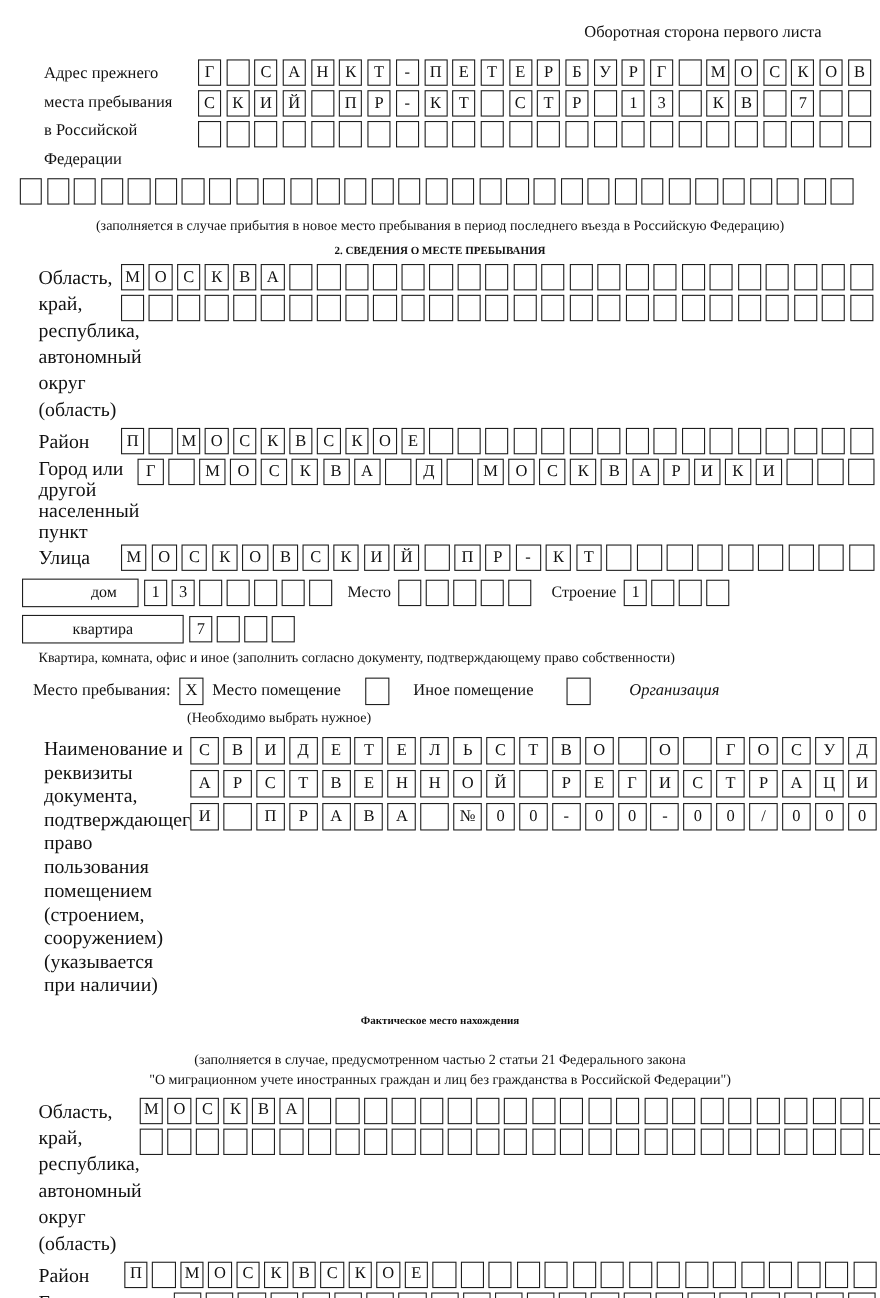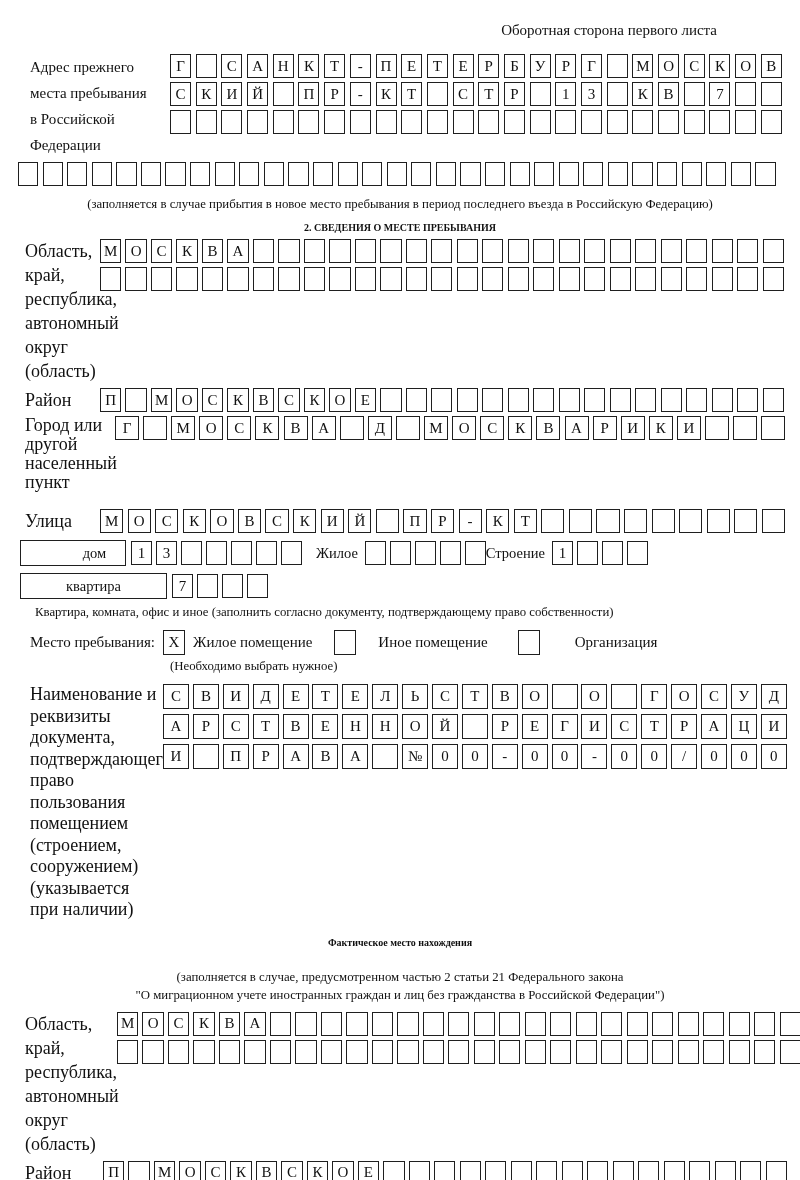--- a/index.html
+++ b/index.html
@@ -1,19 +1,19 @@
 <!DOCTYPE html>
 <html><head>
 <meta charset="utf-8">
 <style>
   html,body{margin:0;padding:0;background:#fff;}
   .page{width:800px;height:1180px;position:relative;background:#fff;color:#111;
         font-family:"Liberation Serif",serif;overflow:hidden;}
-  .top-note{padding:22px 83px 0 0;text-align:right;font-size:15px;}
-  .flexblock{display:flex;align-items:flex-start;}
+  .top-note{padding:22px 53px 0 0;text-align:right;font-size:15px;}
+  .flexblock{display:flex;align-items:flex-start;padding-left:10px;}
   .label{font-size:15px;line-height:26px;white-space:pre-line;}
   .label.small{font-size:18px;line-height:24px;}
   .rowscol{display:flex;flex-direction:column;gap:4px;}
   .boxrow{display:inline-flex;gap:var(--gap,4px);}
   .cell{box-sizing:border-box;flex:0 0 auto;width:var(--cw,21px);height:var(--ch,24px);
         border:1.6px solid #1f1f1f;display:flex;align-items:center;justify-content:center;
         font-size:15px;line-height:1;background:#fff;}
   .r24{--cw:21px;--gap:4.7px}
   .r31{--cw:20.2px;--gap:4.4px}
   .r27{--cw:21.2px;--gap:4.3px}
@@ -293,21 +293,21 @@
         <span class="cell">И</span>
         <span class="cell">К</span>
         <span class="cell">И</span>
         <span class="cell"></span>
         <span class="cell"></span>
         <span class="cell"></span>
       </div>
   </div>
 
   
-  <div class="flexblock" style="margin-top:17px;">
+  <div class="flexblock" style="margin-top:2px;">
     <div class="label small" style="box-sizing:border-box;width:100px;padding-left:25px;">Улица</div>
     <div class="boxrow r25">
         <span class="cell">М</span>
         <span class="cell">О</span>
         <span class="cell">С</span>
         <span class="cell">К</span>
         <span class="cell">О</span>
         <span class="cell">В</span>
         <span class="cell">С</span>
         <span class="cell">К</span>
@@ -336,29 +336,29 @@
     <span class="widebox" style="width:106px;padding-left:43px;">дом</span>
     <span class="boxrow sub" style="margin-left:5px;">
         <span class="cell">1</span>
         <span class="cell">3</span>
         <span class="cell"></span>
         <span class="cell"></span>
         <span class="cell"></span>
         <span class="cell"></span>
         <span class="cell"></span>
       </span>
-    <span class="inl-label" style="margin:0 7px 0 14px;">Жилое</span>
+    <span class="inl-label" style="margin:0 7px 0 14px;">Место</span>
     <span class="boxrow sub">
         <span class="cell"></span>
         <span class="cell"></span>
         <span class="cell"></span>
         <span class="cell"></span>
         <span class="cell"></span>
       </span>
-    <span class="inl-label" style="margin:0 7px 0 0;">Строение</span>
+    <span class="inl-label" style="margin:0 7px 0 18px;">Строение</span>
     <span class="boxrow sub">
         <span class="cell">1</span>
         <span class="cell"></span>
         <span class="cell"></span>
         <span class="cell"></span>
       </span>
   </div>
 
   
   <div class="houserow">
@@ -369,25 +369,25 @@
         <span class="cell"></span>
         <span class="cell"></span>
       </span>
   </div>
   <div class="note" style="margin:5px 0 0 35px;">Квартира, комната, офис и иное (заполнить согласно документу, подтверждающему право собственности)</div>
 
   
   <div class="stayrow">
     <span>Место пребывания:</span>
     <span class="cell cb" style="margin-left:8px;">X</span>
-    <span style="margin-left:8px;">Жилое помещение</span>
+    <span style="margin-left:8px;">Место помещение</span>
     <span class="cell cb" style="margin-left:22px;"></span>
     <span style="margin-left:22px;">Иное помещение</span>
     <span class="cell cb" style="margin-left:30px;"></span>
-    <span style="margin-left:35px;">Организация</span>
+    <span style="margin-left:35px;font-style:italic;">Организация</span>
   </div>
   <div class="note" style="margin:3px 0 0 170px;">(Необходимо выбрать нужное)</div>
 
   
   <div class="flexblock" style="margin-top:9px;">
     <div class="label small" style="box-sizing:border-box;width:163px;padding-left:30px;line-height:21.5px;">Наименование и реквизиты
 документа, подтверждающего
 право пользования
 помещением (строением,
 сооружением) (указывается

